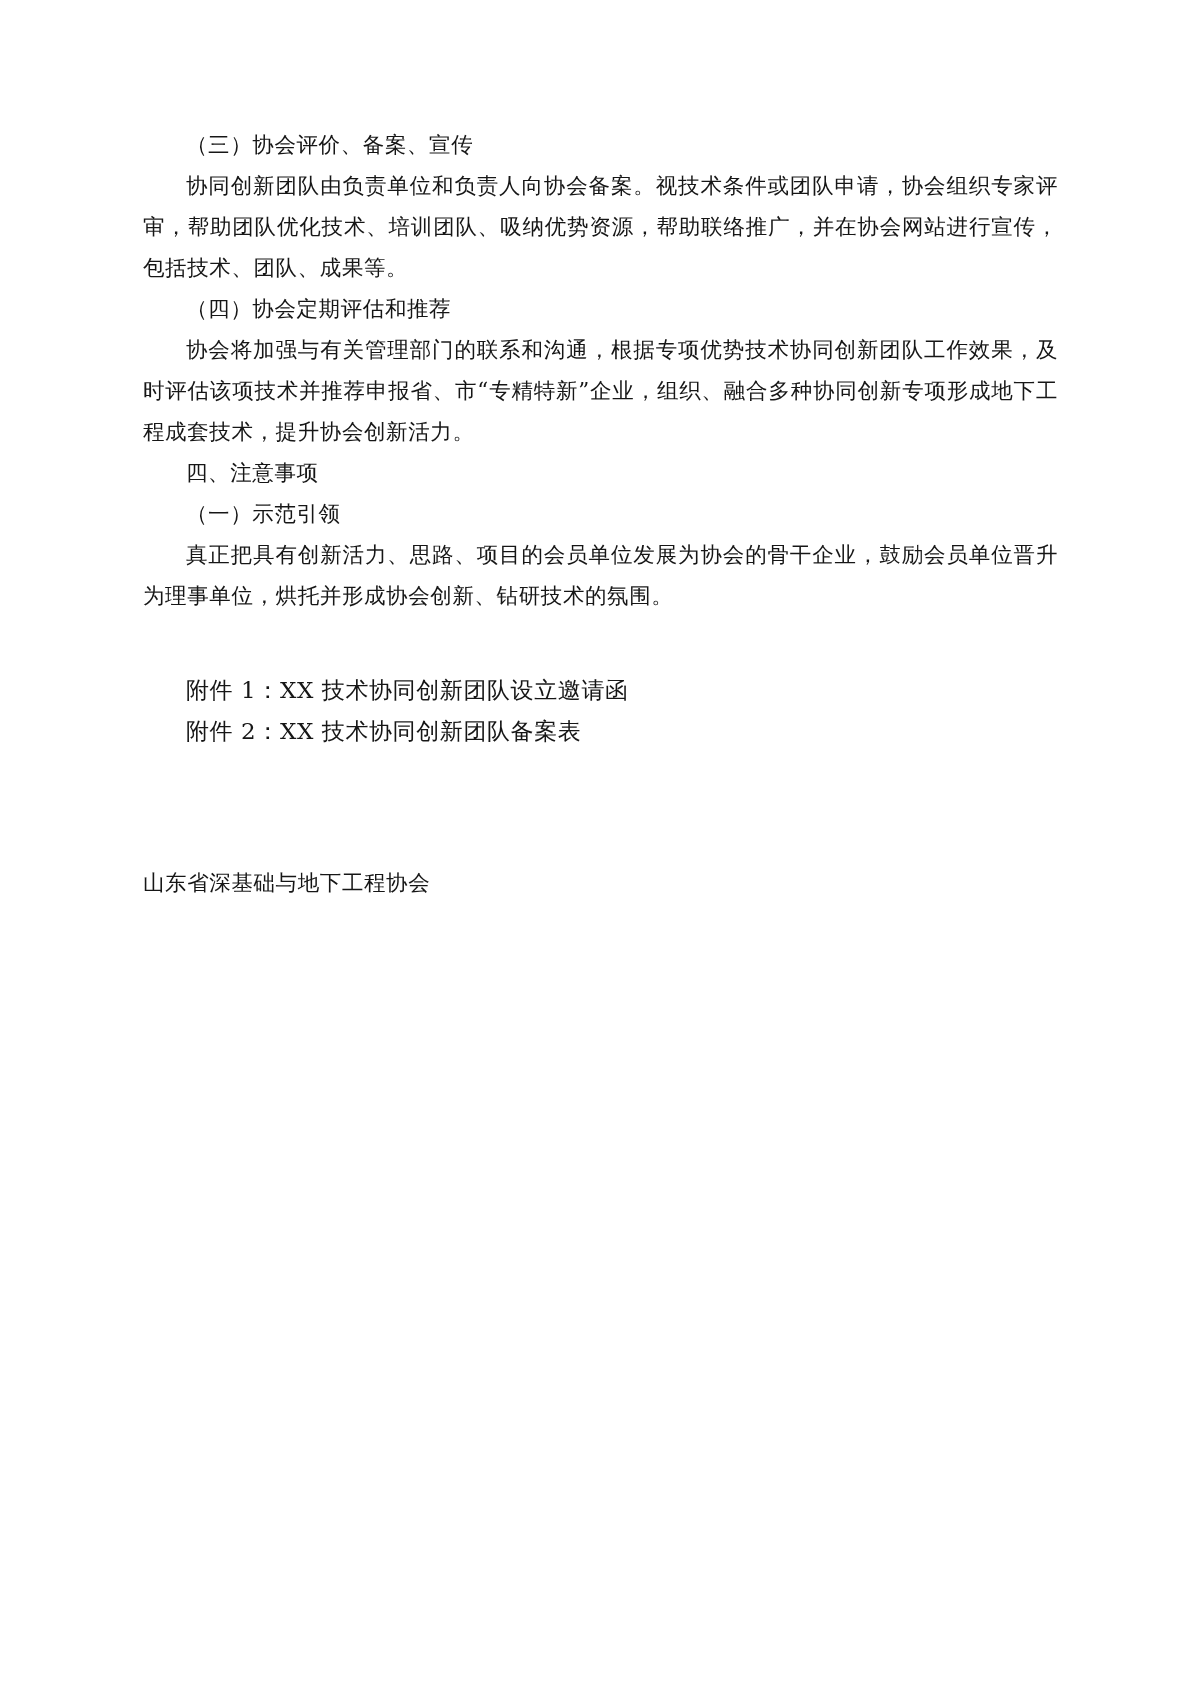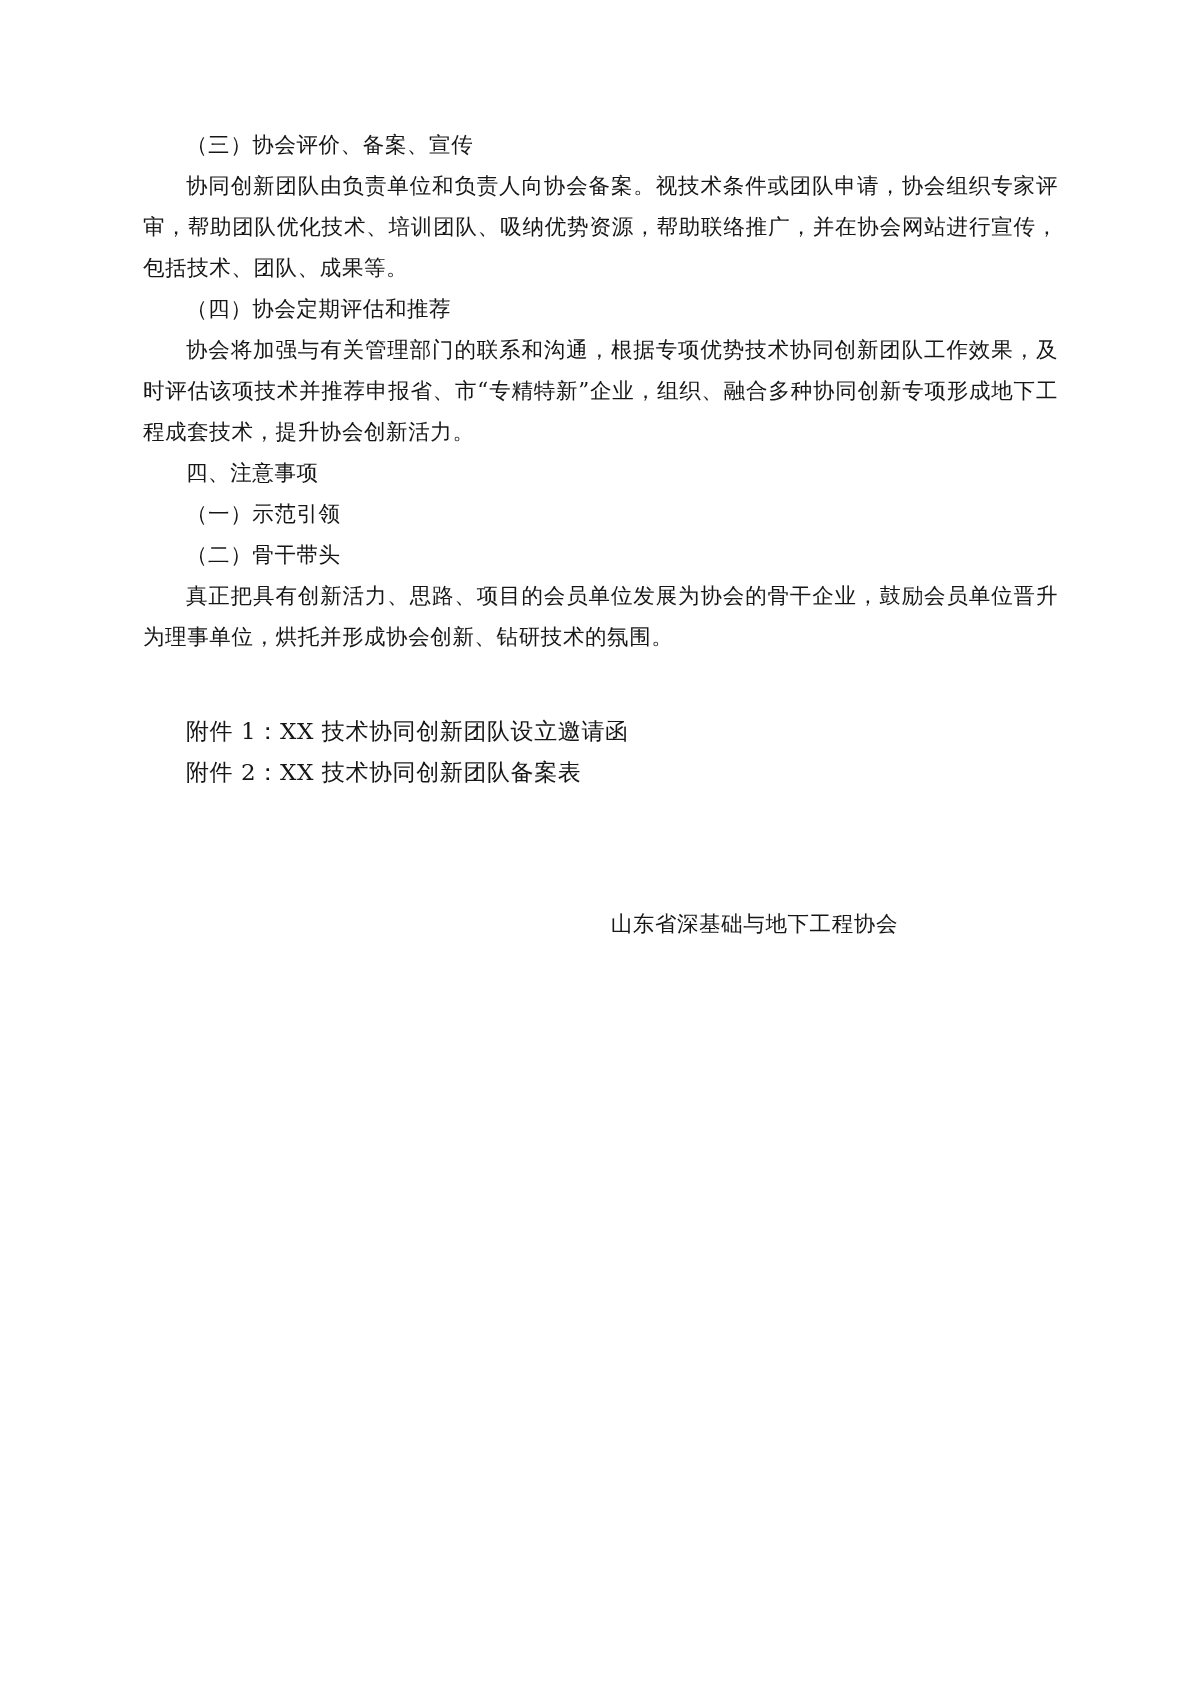--- a/index.html
+++ b/index.html
@@ -47,21 +47,20 @@
   }
   .attach-line {
     font-size: 23px;
     line-height: 41px;
     letter-spacing: 0.6px;
     text-indent: 43px;
     color: #161616;
   }
   .sign-block {
     margin-top: 110px;
-    text-align: right;
     padding-right: 160px;
   }
   .sign-line {
     font-size: 21.5px;
     line-height: 41px;
     letter-spacing: 0.6px;
     color: #161616;
   }
   .sign-date {
     font-size: 21.5px;
@@ -76,21 +75,20 @@
 
 <div class="page">
   <div class="content">
 
     <p class="para indent">（三）协会评价、备案、宣传</p>
     <p class="para indent">协同创新团队由负责单位和负责人向协会备案。视技术条件或团队申请，协会组织专家评审，帮助团队优化技术、培训团队、吸纳优势资源，帮助联络推广，并在协会网站进行宣传，包括技术、团队、成果等。</p>
     <p class="para indent">（四）协会定期评估和推荐</p>
     <p class="para indent">协会将加强与有关管理部门的联系和沟通，根据专项优势技术协同创新团队工作效果，及时评估该项技术并推荐申报省、市“专精特新”企业，组织、融合多种协同创新专项形成地下工程成套技术，提升协会创新活力。</p>
     <p class="para indent">四、注意事项</p>
     <p class="para indent">（一）示范引领</p>
-    <p class="para indent">（二）骨干带头</p>
     <p class="para indent">真正把具有创新活力、思路、项目的会员单位发展为协会的骨干企业，鼓励会员单位晋升为理事单位，烘托并形成协会创新、钻研技术的氛围。</p>
 
     <div class="attach-block">
       <div class="attach-line">附件 1：XX 技术协同创新团队设立邀请函</div>
       <div class="attach-line">附件 2：XX 技术协同创新团队备案表</div>
     </div>
 
     <div class="sign-block">
       <div class="sign-line">山东省深基础与地下工程协会</div>
     </div>

